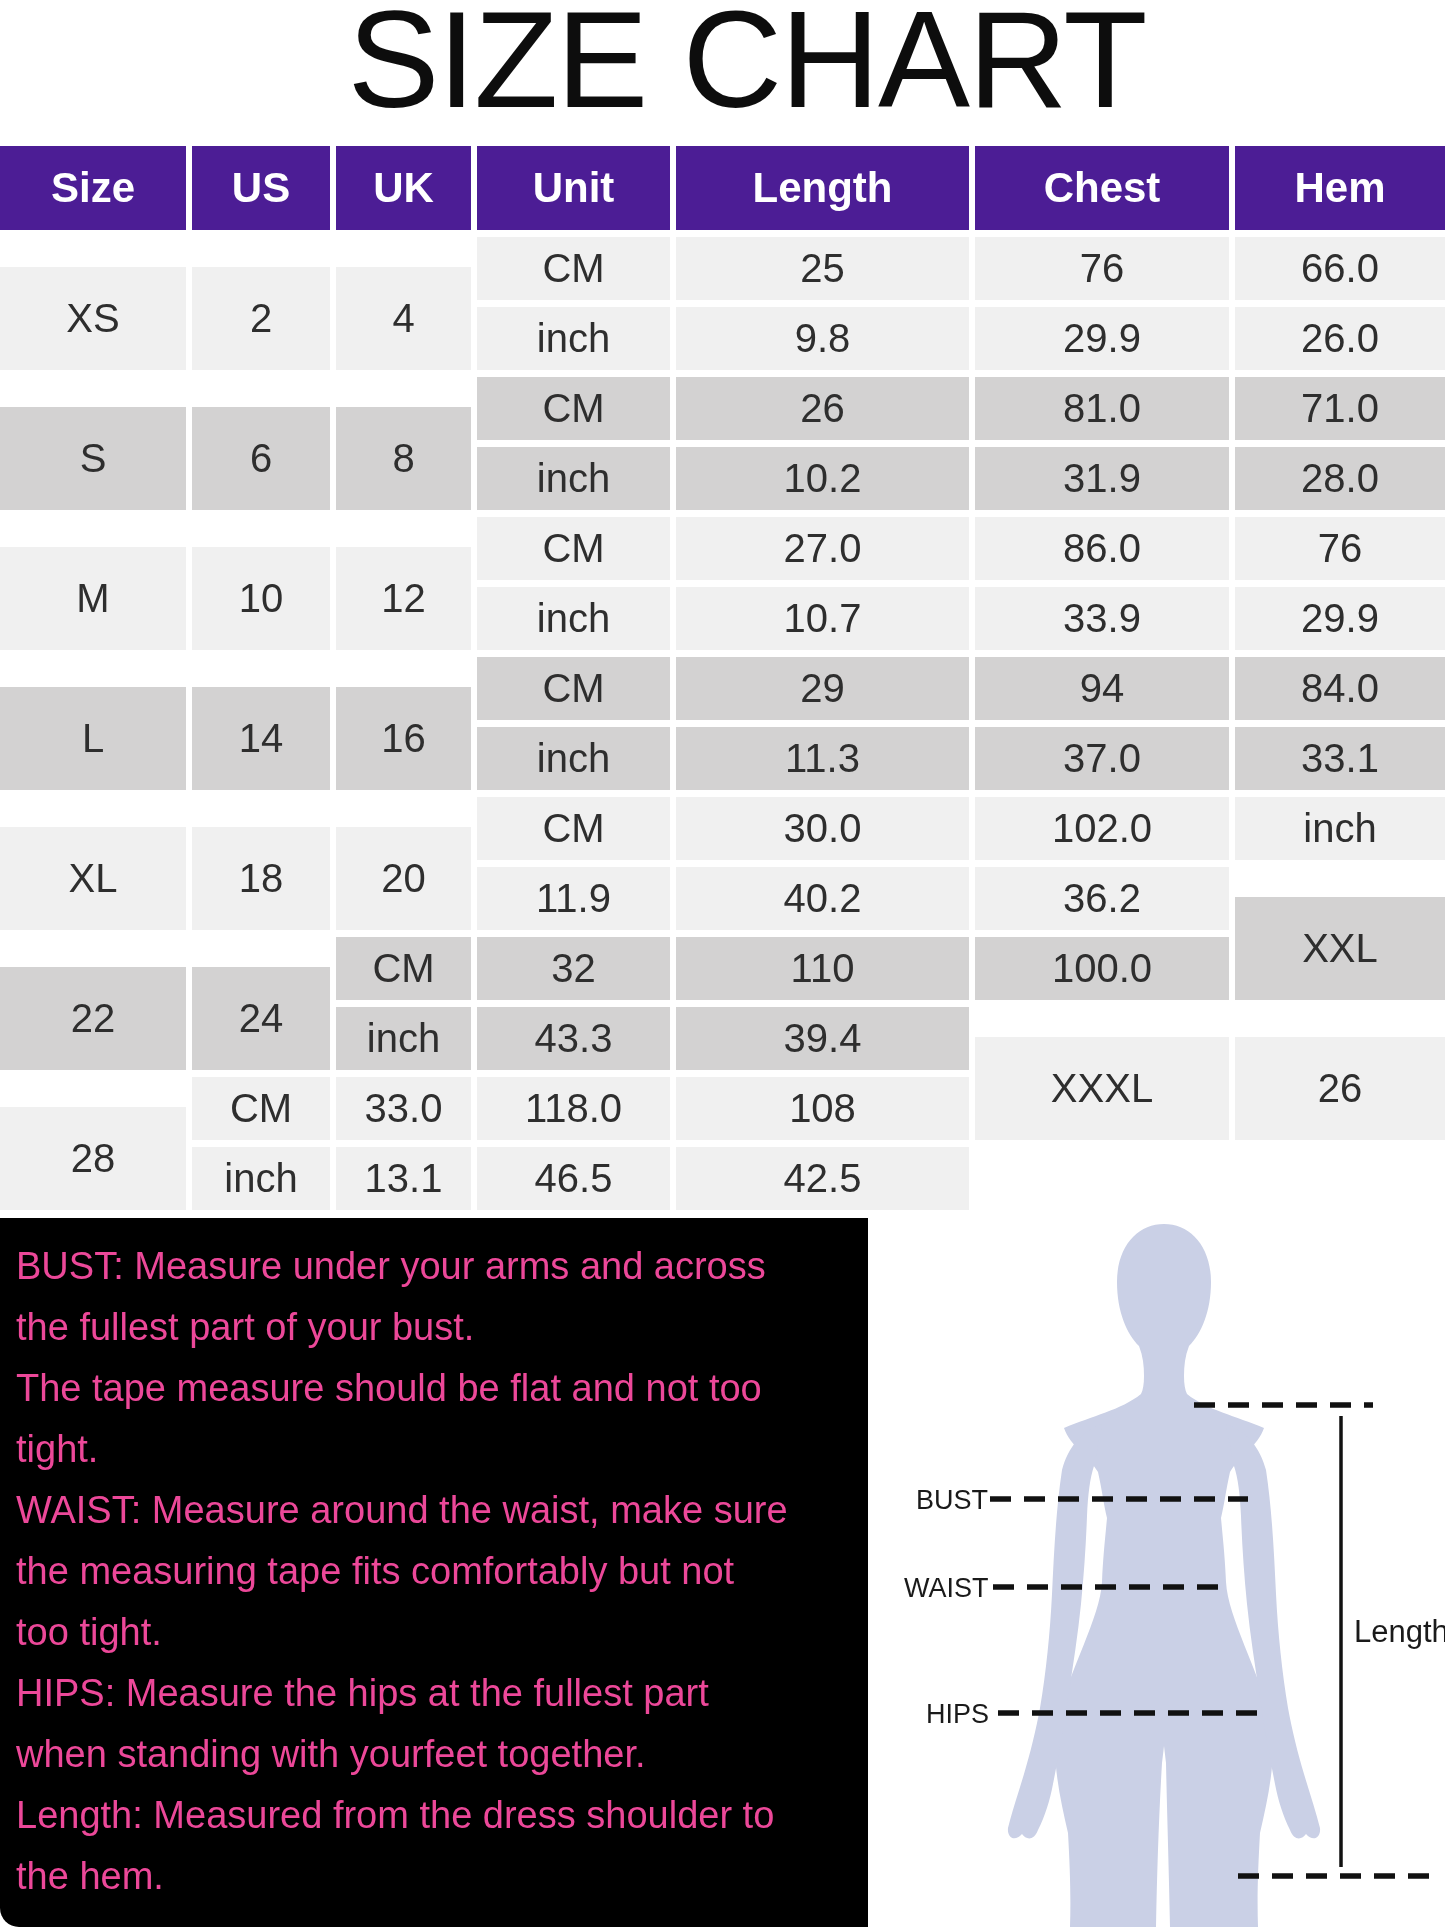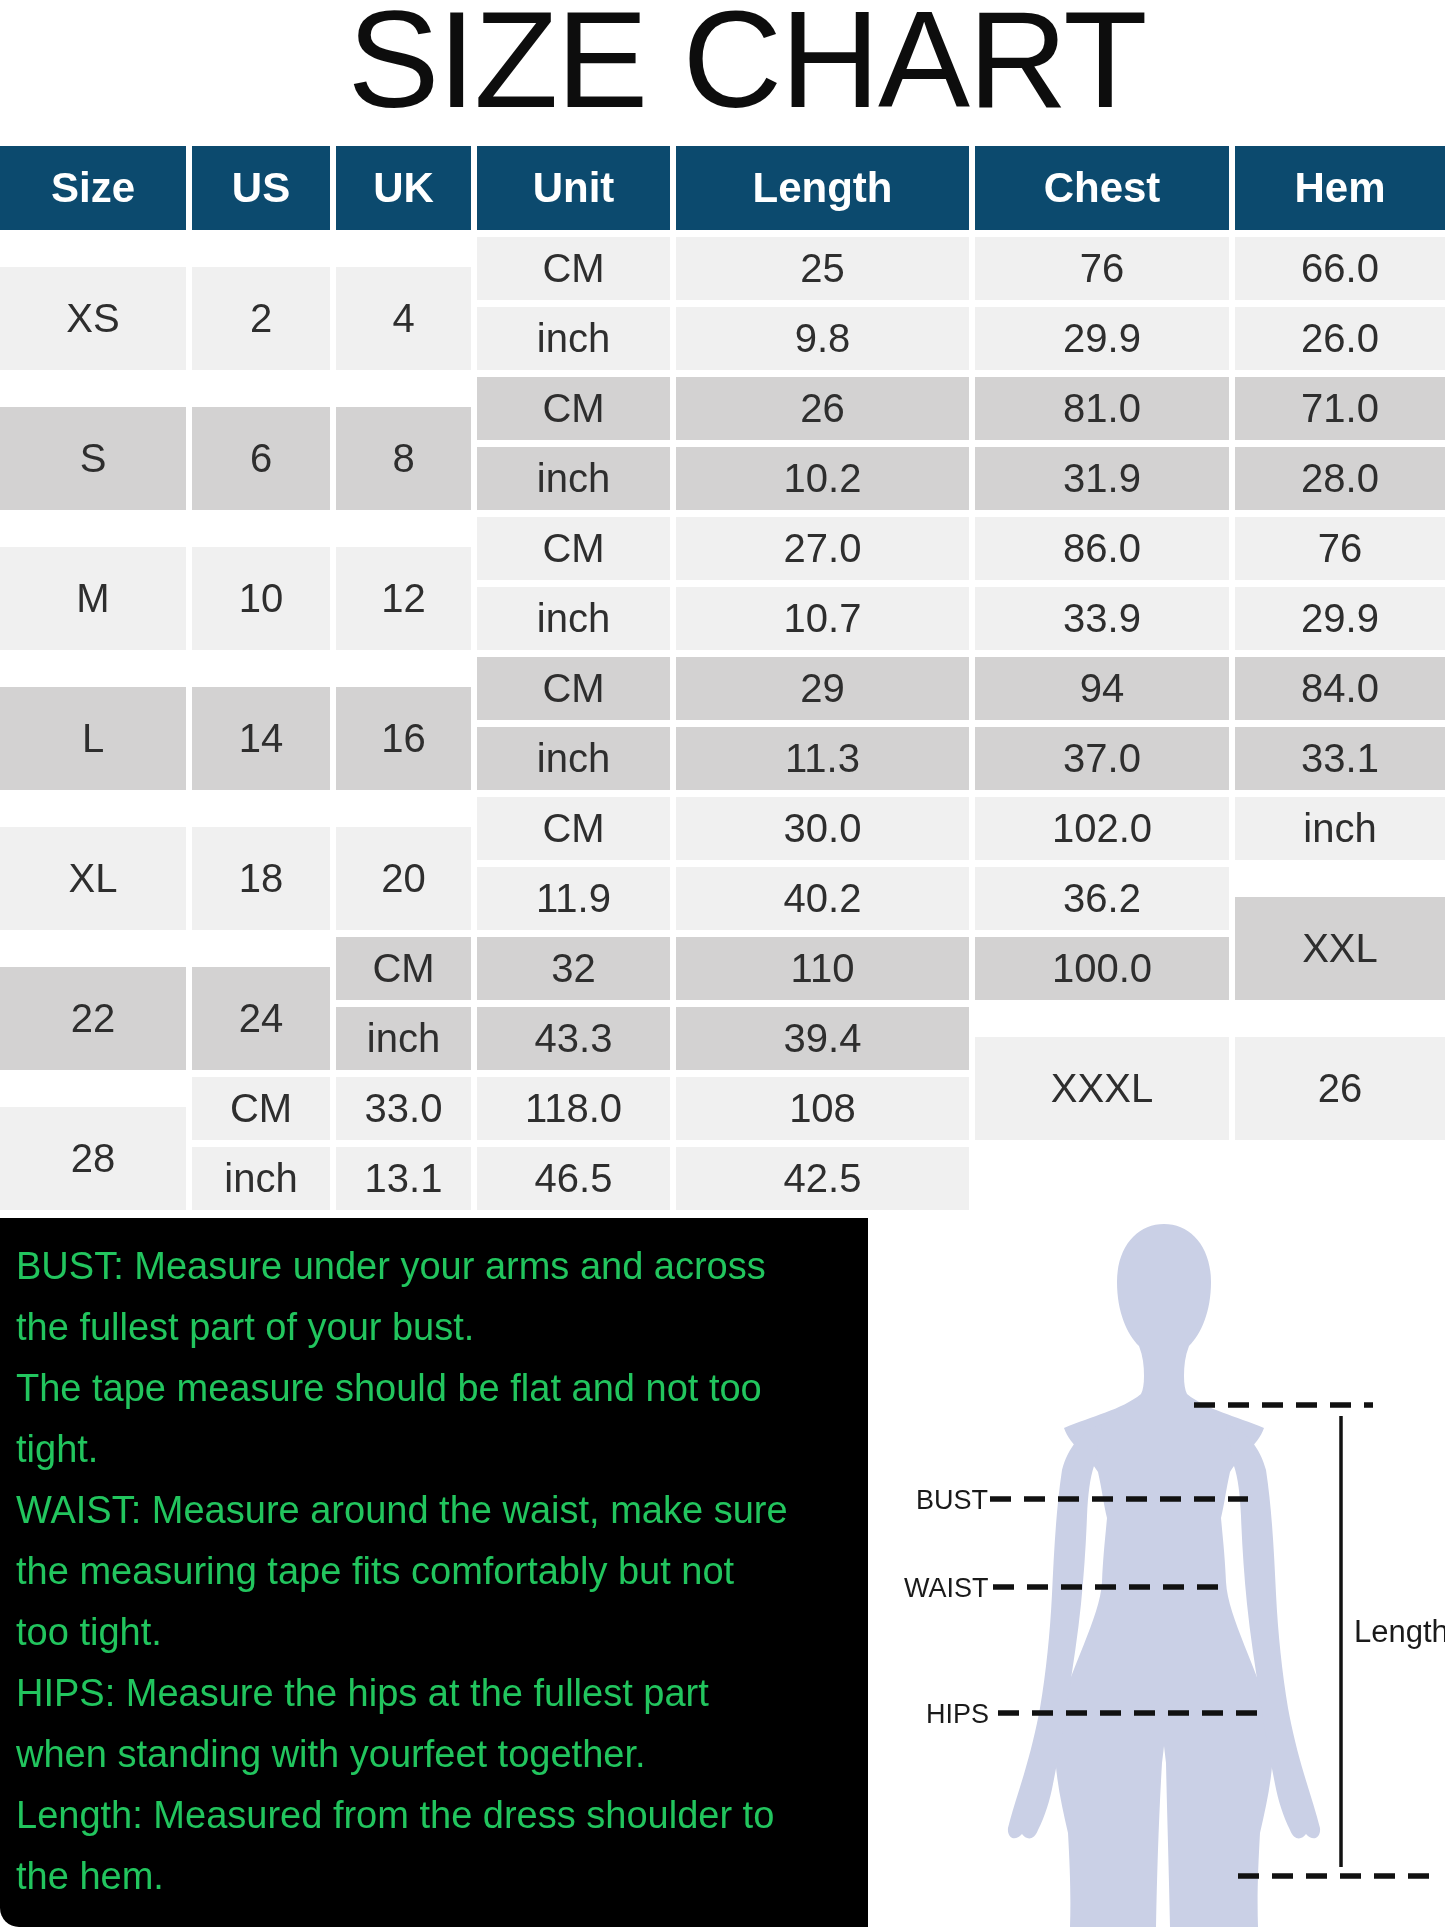--- a/index.html
+++ b/index.html
@@ -17,33 +17,33 @@
   }
   .tbl{
     position:absolute;left:0;top:146px;width:1445px;
     display:grid;
     grid-template-columns:186px 138px 135px 193px 293px 254px 210px;
     grid-template-rows:84px repeat(14,63px);
     gap:7px 6px;
     box-sizing:border-box;
   }
   .th{
-    background:#0c4a6e;color:#ffffff;font-weight:bold;font-size:42px;
+    background:#4c1d95;color:#ffffff;font-weight:bold;font-size:42px;
     display:flex;align-items:center;justify-content:center;
   }
   .td{
     font-size:40px;color:#2e2e2e;
     display:flex;align-items:center;justify-content:center;
   }
   .span2{grid-row:span 2;margin-top:30px;}
   .g0{background:#f0f0f0;}
   .g1{background:#d3d2d2;}
   .instructions{
     position:absolute;left:0;top:1218px;width:868px;height:709px;
-    background:#000000;color:#22c55e;box-sizing:border-box;
+    background:#000000;color:#ec4899;box-sizing:border-box;
     padding:18px 12px 0 16px;overflow:hidden;
   }
   .instr-line{
     font-size:38px;line-height:61px;white-space:nowrap;
   }
   .figure-panel{
     position:absolute;left:868px;top:1218px;width:577px;height:709px;
     background:#ffffff;
   }
   .figure-panel svg{display:block;width:577px;height:709px;}

